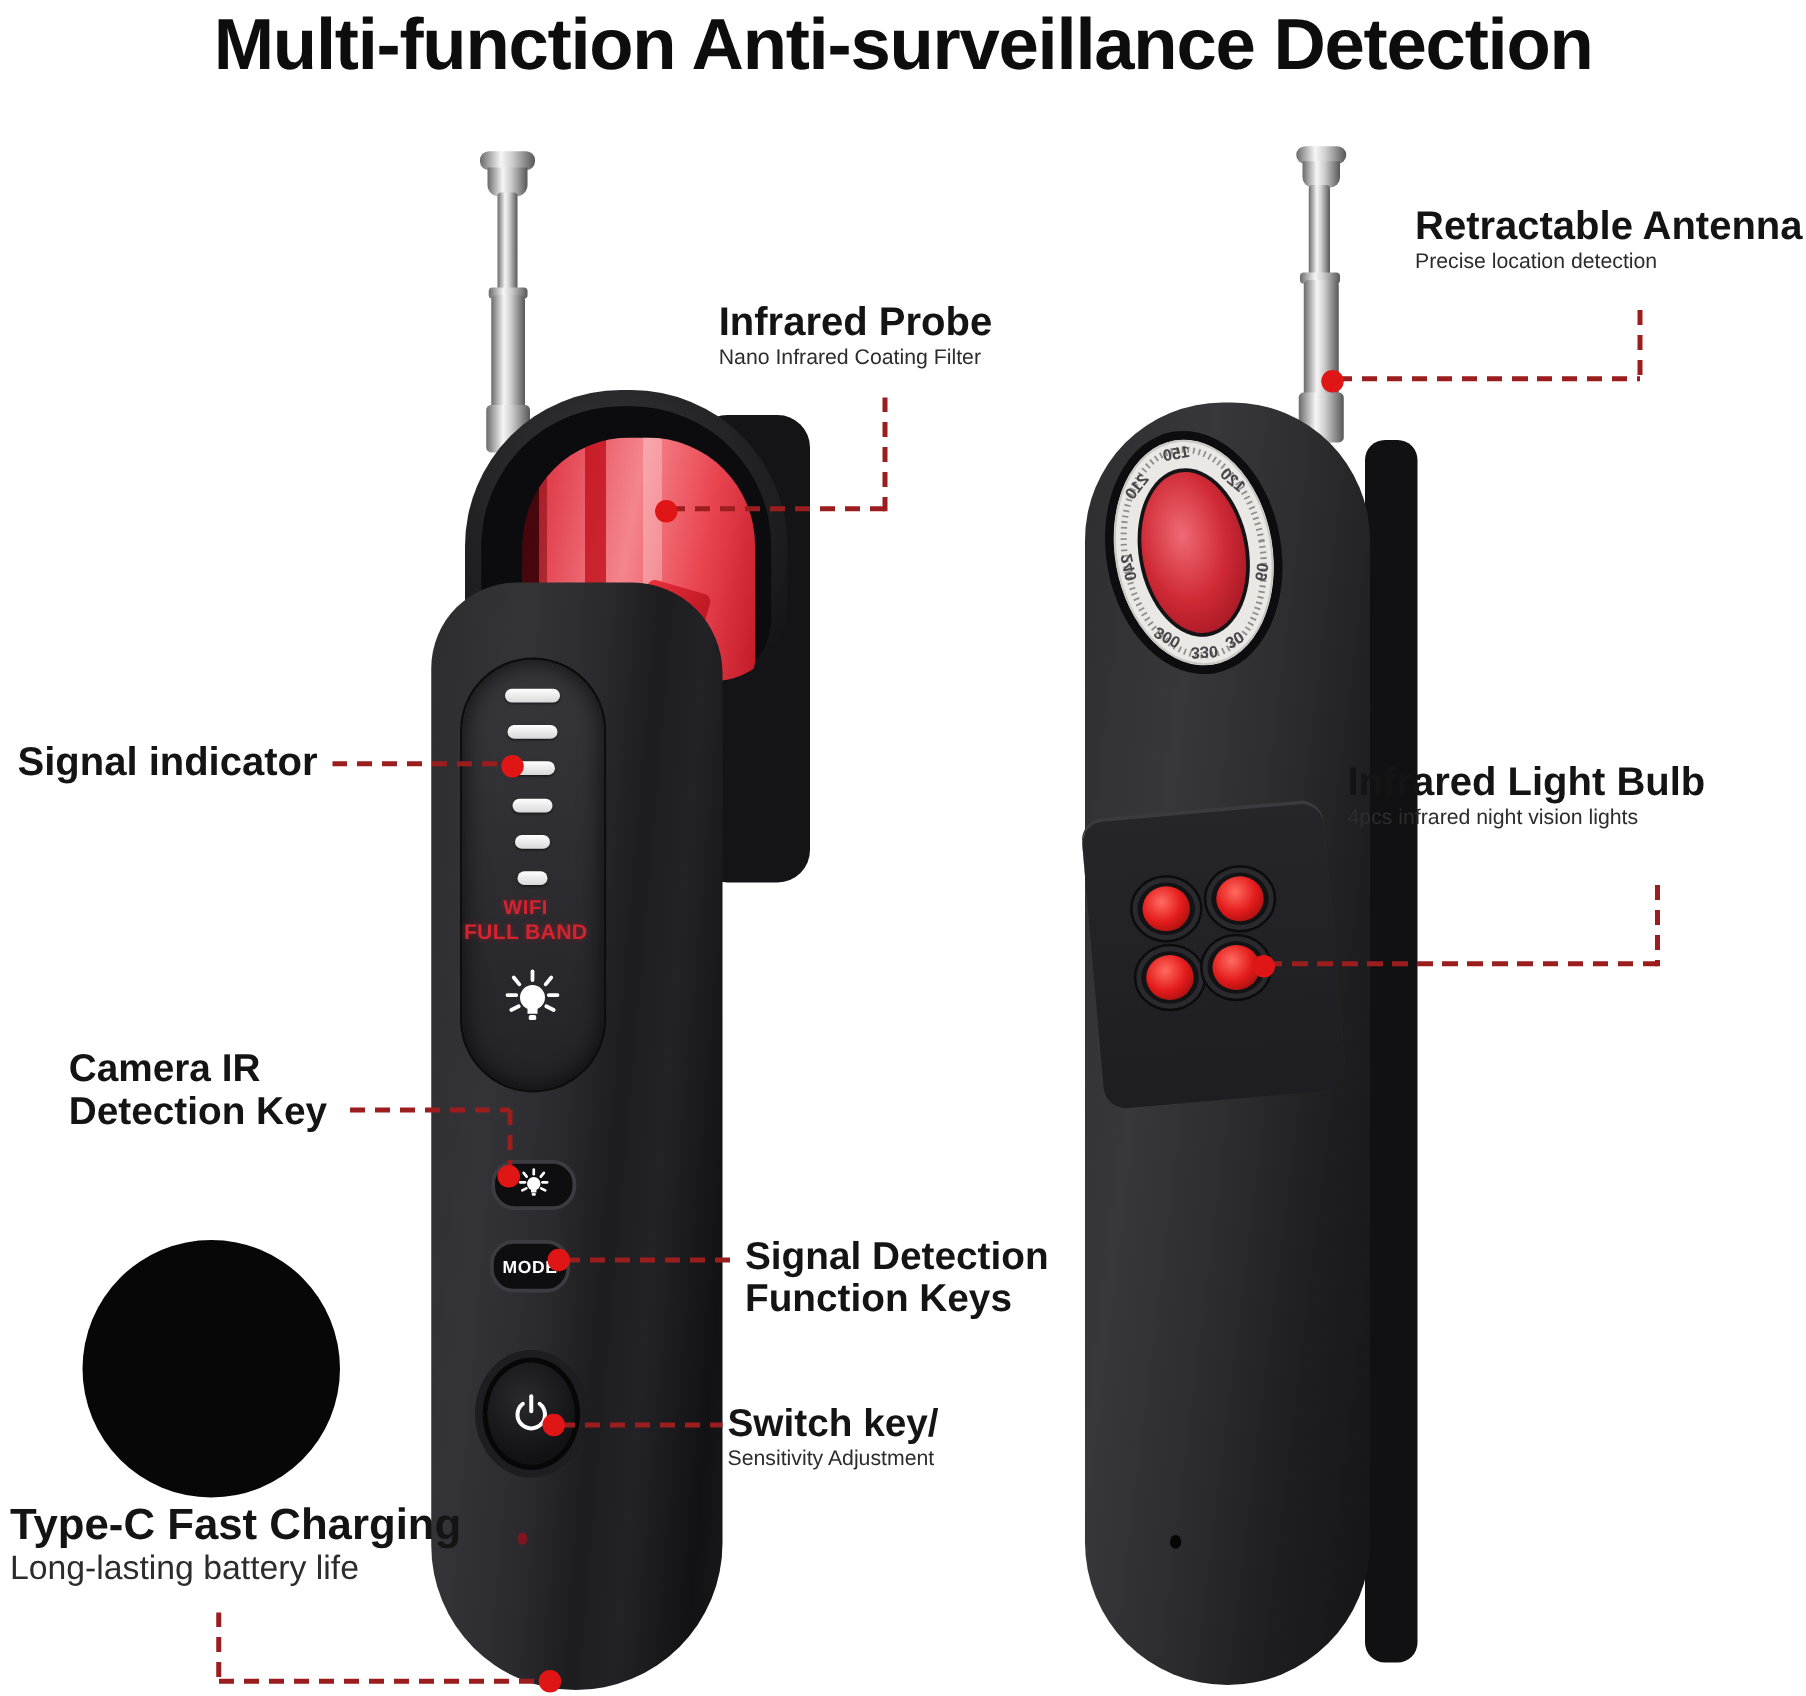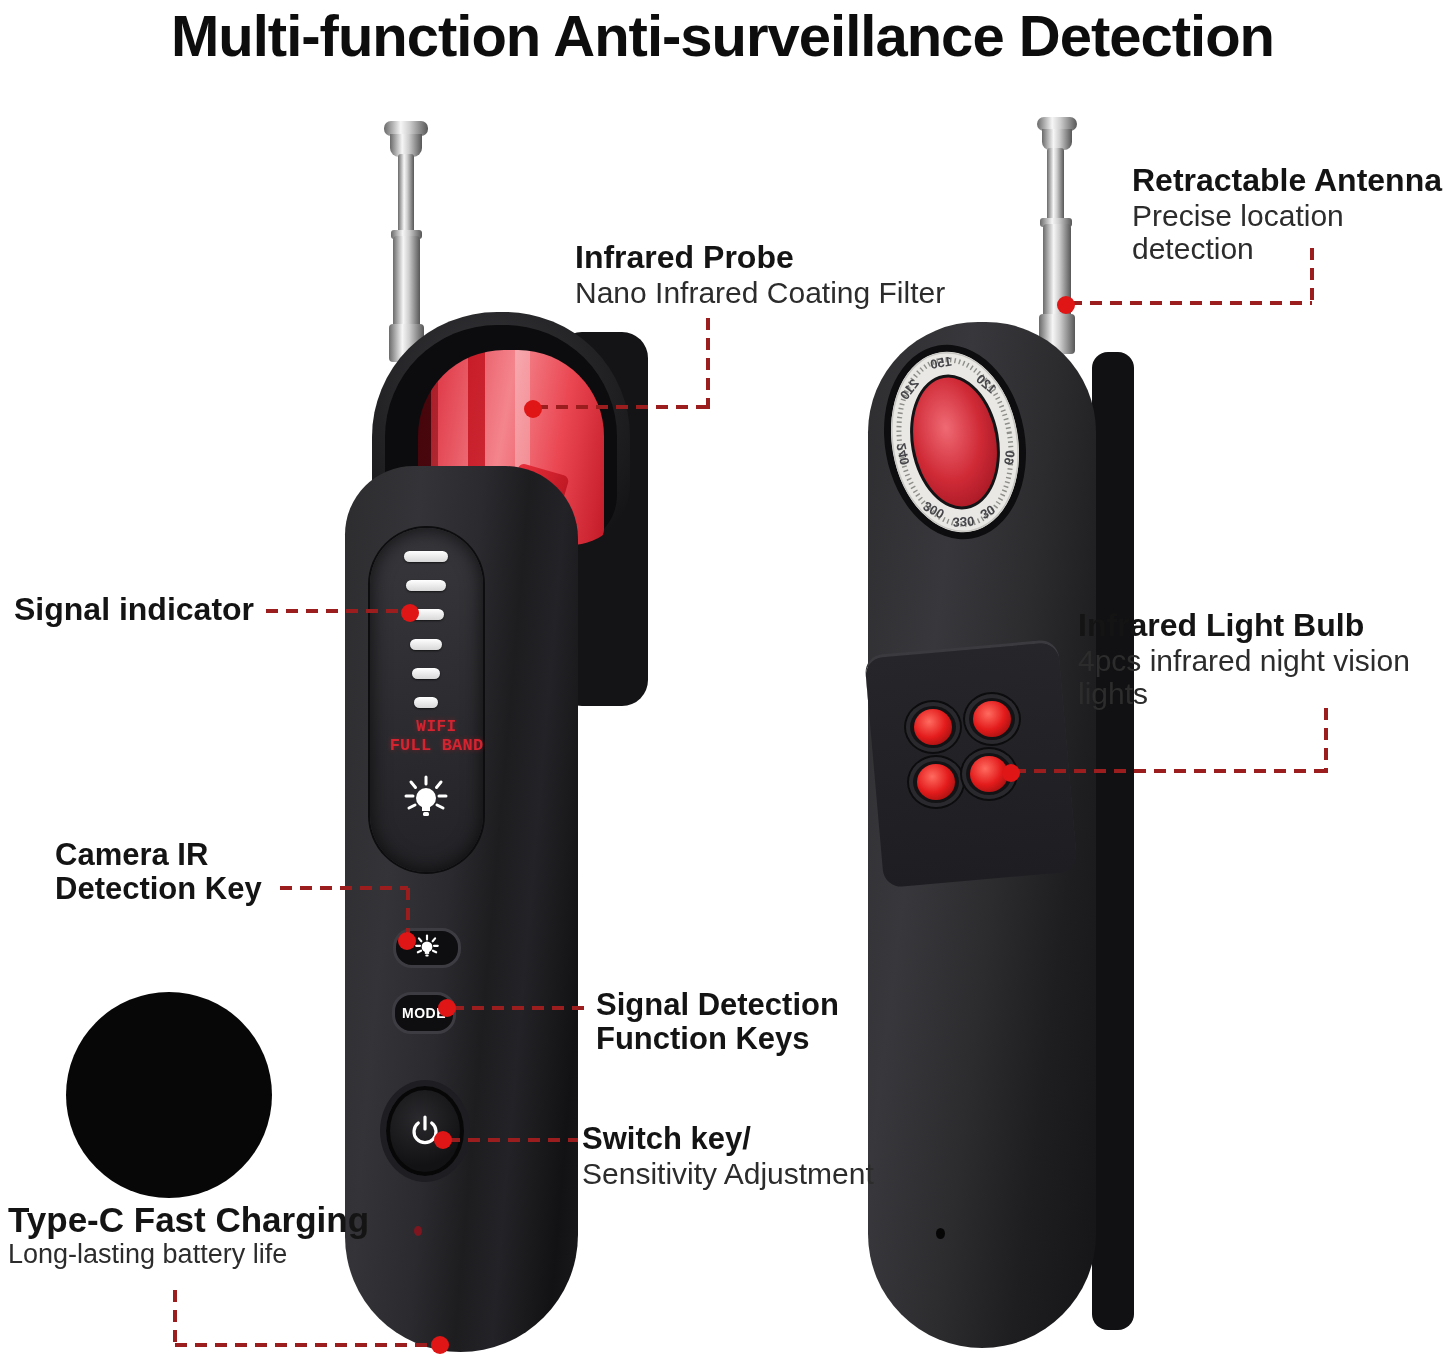--- a/index.html
+++ b/index.html
@@ -3,21 +3,21 @@
 <meta charset="utf-8">
 <style>
   html,body{margin:0;padding:0;background:#fff;}
   #stage{position:relative;width:1445px;height:1357px;background:#ffffff;overflow:hidden;
          font-family:"Liberation Sans","DejaVu Sans",sans-serif;}
   
   .page-title{position:absolute;left:0;right:0;top:2px;text-align:center;
     font-size:58px;font-weight:bold;color:#0d0d0d;letter-spacing:-1px;transform:scaleX(1.0);}
   .lbl{position:absolute;color:#181818;line-height:1.12;}
   .lbl .t{font-weight:bold;font-size:32px;color:#141414;}
-  .lbl .s{font-weight:normal;font-size:30px;color:#2c2c2c;}
+  .lbl .s{font-weight:normal;font-size:17px;color:#2c2c2c;}
   .t2{font-weight:bold;font-size:31px;color:#141414;line-height:1.1;}
   
   .hdash{position:absolute;height:4px;background:repeating-linear-gradient(90deg,#9b1d1d 0 12px,transparent 12px 20px);}
   .vdash{position:absolute;width:4px;background:repeating-linear-gradient(180deg,#9b1d1d 0 12px,transparent 12px 20px);}
   .cdot{position:absolute;width:18px;height:18px;border-radius:50%;background:#e01616;z-index:30;}
   .hdash,.vdash{z-index:29;}
   
   .metal{background:linear-gradient(90deg,#6a6a6a,#f6f6f6 38%,#cfcfcf 58%,#575757);}
   .devpart{position:absolute;}
   
@@ -34,22 +34,22 @@
       linear-gradient(100deg,#d92433,#f4858d 45%,#ea4752 72%,#c41a28);}
   .redwedge{left:506px;top:468px;width:52px;height:92px;background:linear-gradient(100deg,#e8303c,#b5121e);transform:rotate(16deg);border-radius:6px;}
   .body-l{left:345px;top:466px;width:233px;height:886px;
     border-radius:70px 74px 120px 118px;
     background:linear-gradient(95deg,#2d2d30 0%,#343438 25%,#2b2b2f 45%,#1d1d20 60%,#232327 72%,#121214 90%,#1a1a1d 100%);}
   .panel-l{left:370px;top:528px;width:113px;height:344px;border-radius:57px;
     background:linear-gradient(170deg,#37373c,#2b2b2f 60%,#232327);
     box-shadow:inset 0 0 20px rgba(0,0,0,.75),0 0 0 2px #0d0d0f;}
   .sbar{position:absolute;height:11px;border-radius:6px;
     background:linear-gradient(#ffffff,#d8d8d8);box-shadow:0 1px 2px rgba(0,0,0,.6);}
-  .wifiwrap{position:absolute;left:16px;top:190px;width:101px;text-align:center;color:#d42430;font-weight:bold;
-    text-shadow:0 0 5px rgba(215,25,40,.45);font-family:Liberation Mono, monospace;}
+  .wifiwrap{position:absolute;left:0;top:190px;width:101px;text-align:center;color:#d42430;font-weight:bold;
+    text-shadow:0 0 5px rgba(215,25,40,.45);}
   .wifi1{font-size:16px;letter-spacing:.5px;}
   .wifi2{font-size:17px;letter-spacing:.2px;}
   .bulbicon{position:absolute;}
   .pillbtn{position:absolute;background:#0e0e10;border:3px solid #3c3c42;border-radius:19px;
     display:flex;align-items:center;justify-content:center;}
   .modetext{color:#fff;font-size:14px;font-weight:bold;letter-spacing:.5px;}
   .pwrbtn{position:absolute;left:386px;top:1086px;width:70px;height:82px;border-radius:50%;
     background:radial-gradient(circle at 42% 35%,#2a2a2e,#121214 70%);
     border:4px solid #070708;box-shadow:0 0 0 6px #1e1e22;
     display:flex;align-items:center;justify-content:center;}

